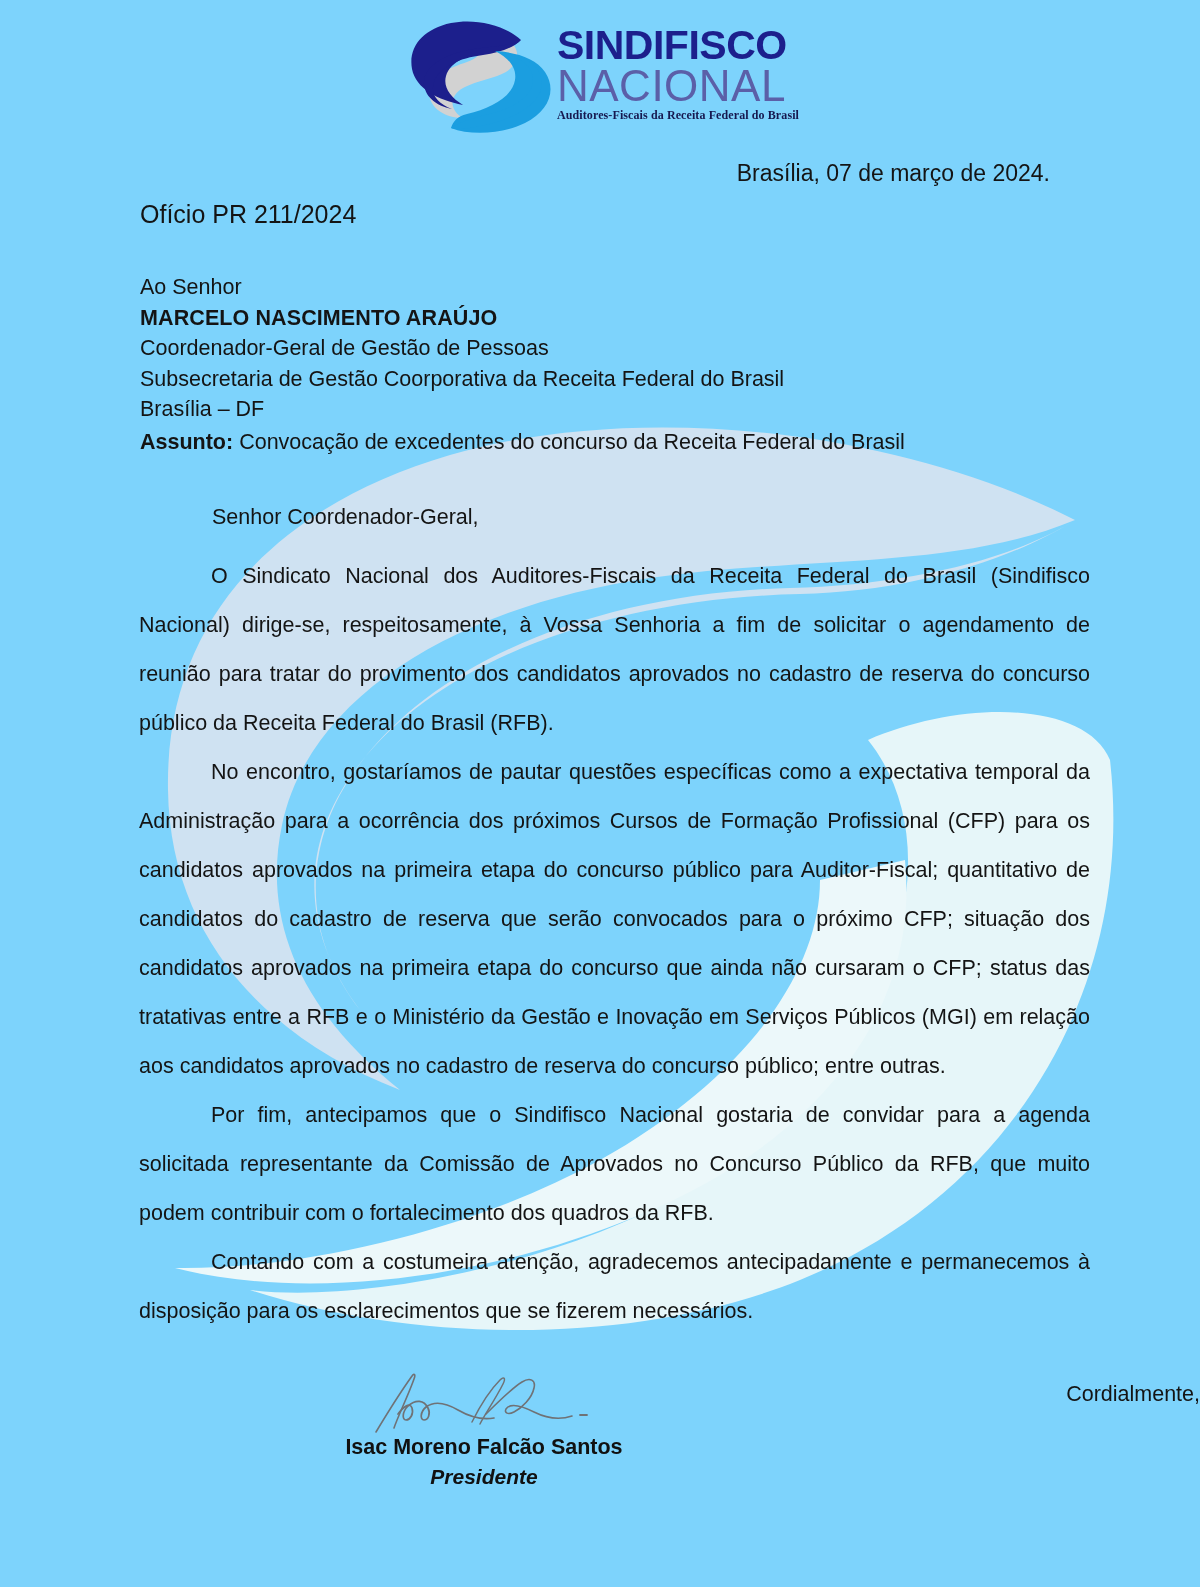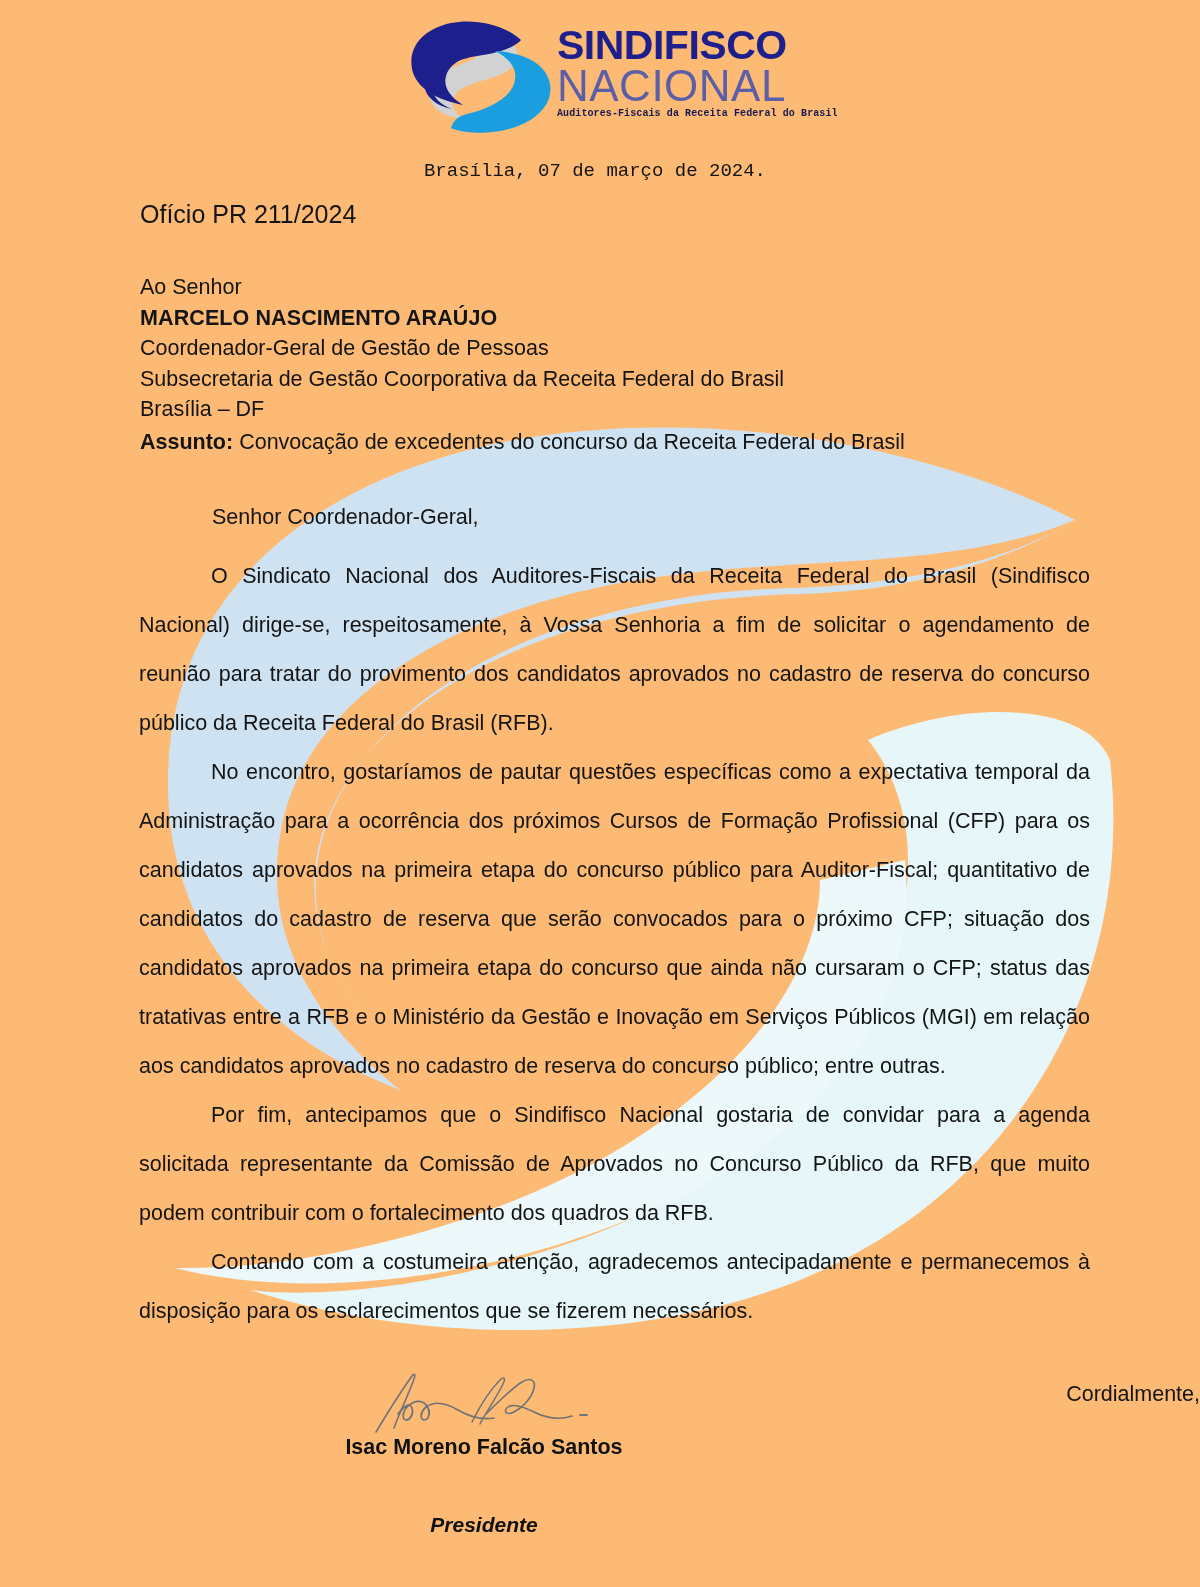--- a/index.html
+++ b/index.html
@@ -10,21 +10,21 @@
   }
   body {
     font-family: "Liberation Sans", sans-serif;
     color: #111111;
   }
 
   .page {
     position: relative;
     width: 1200px;
     height: 1587px;
-    background: #fdba74;
+    background: #7dd3fc;
     overflow: hidden;
   }
 
   
   .watermark {
     position: absolute;
     left: 0;
     top: 0;
     width: 1200px;
     height: 1587px;
@@ -75,40 +75,39 @@
     font-family: "Liberation Sans", sans-serif;
     font-weight: normal;
     font-size: 44px;
     letter-spacing: 0.5px;
     color: #5b5fa8;
     display: block;
     line-height: 1.0;
     margin-top: -2px;
   }
   .logo-tagline {
-    font-family: Liberation Mono, monospace;
-    font-weight: bold;
-    font-size: 10px;
+    font-family: Liberation Serif, serif;
+    font-weight: bold;
+    font-size: 12px;
     letter-spacing: 0.1px;
     color: #16184f;
     display: block;
     margin-top: 1px;
     white-space: nowrap;
   }
 
   
   .date-line {
     position: absolute;
     left: 140px;
     top: 160px;
     width: 910px;
-    text-align: center;
-    font-size: 19px;
-    color: #141414;
-    font-family: Liberation Mono, monospace;
+    text-align: right;
+    font-size: 23px;
+    color: #141414;
   }
   .oficio-line {
     position: absolute;
     left: 140px;
     top: 200px;
     font-size: 25px;
     color: #141414;
   }
 
   .recipient {
@@ -190,21 +189,20 @@
     color: #111111;
     line-height: 30px;
     margin-top: -4px;
   }
   .sig-role {
     font-size: 21px;
     font-style: italic;
     font-weight: bold;
     color: #111111;
     line-height: 30px;
-    margin-top: 48px;
   }
 </style>
 </head>
 <body>
 
 <div class="page">
 
   <svg class="watermark" viewBox="0 0 1200 1587" xmlns="http://www.w3.org/2000/svg" aria-hidden="true">
 
     <path d="M1110 760

